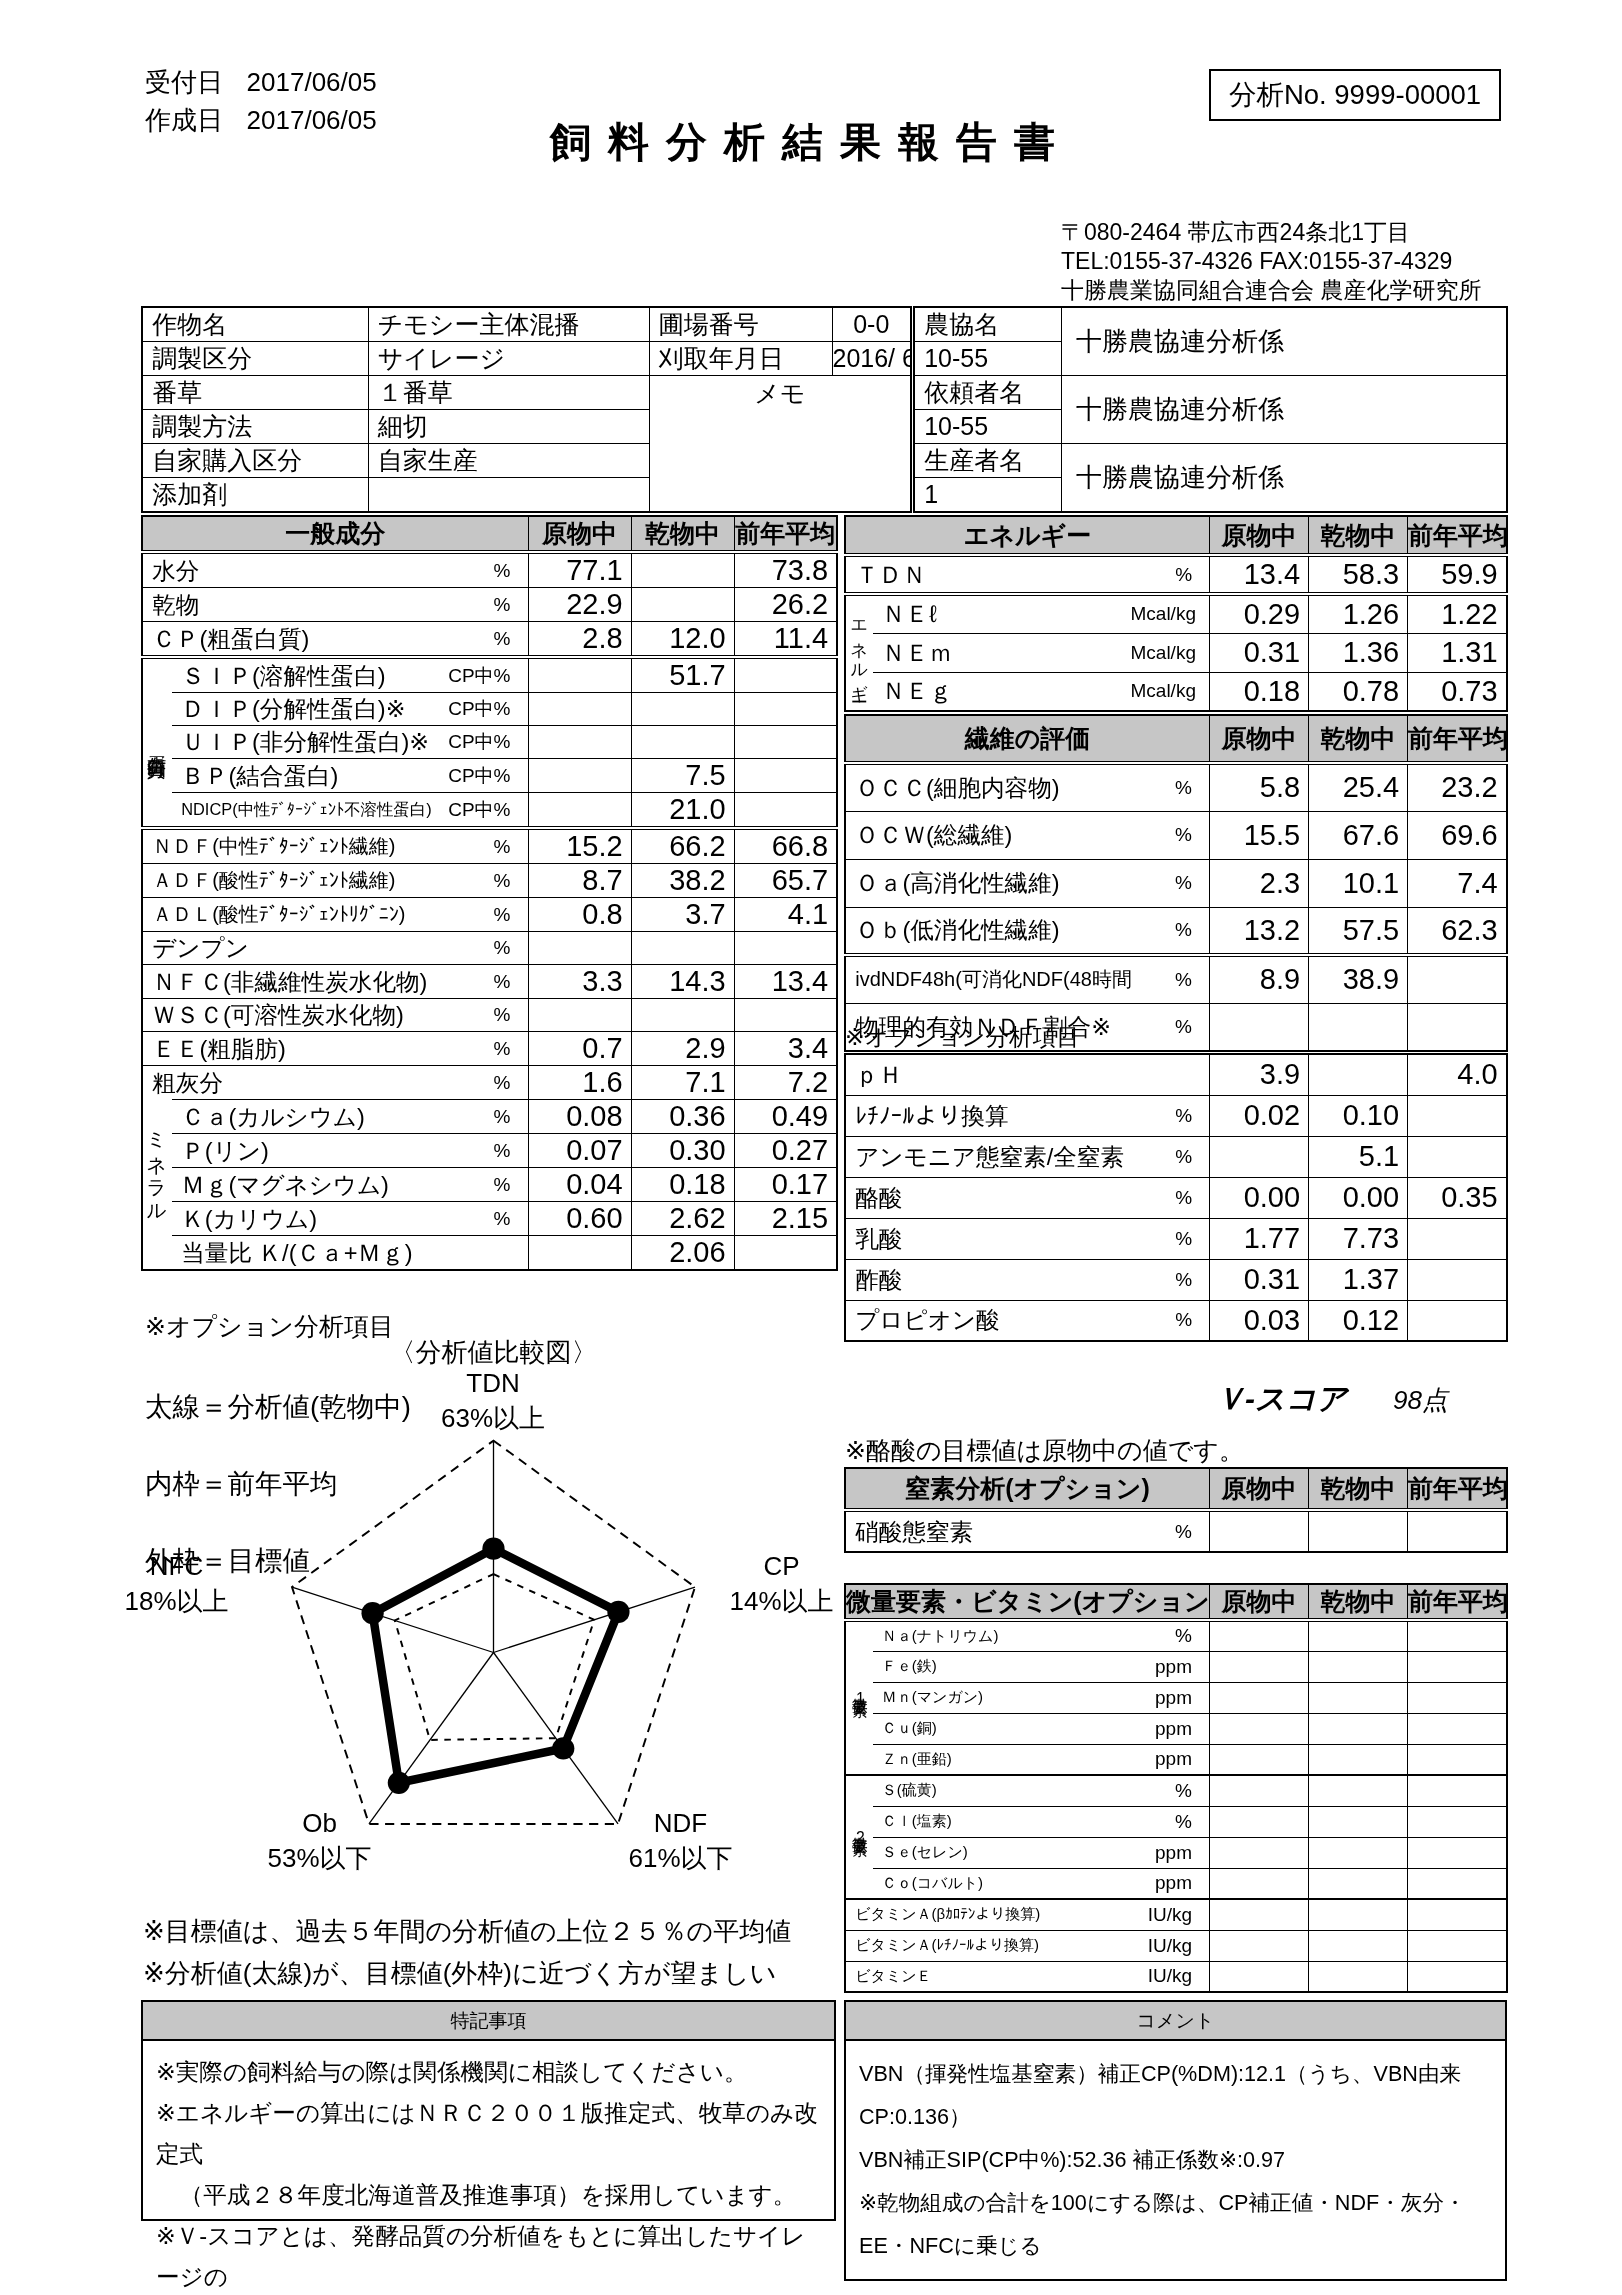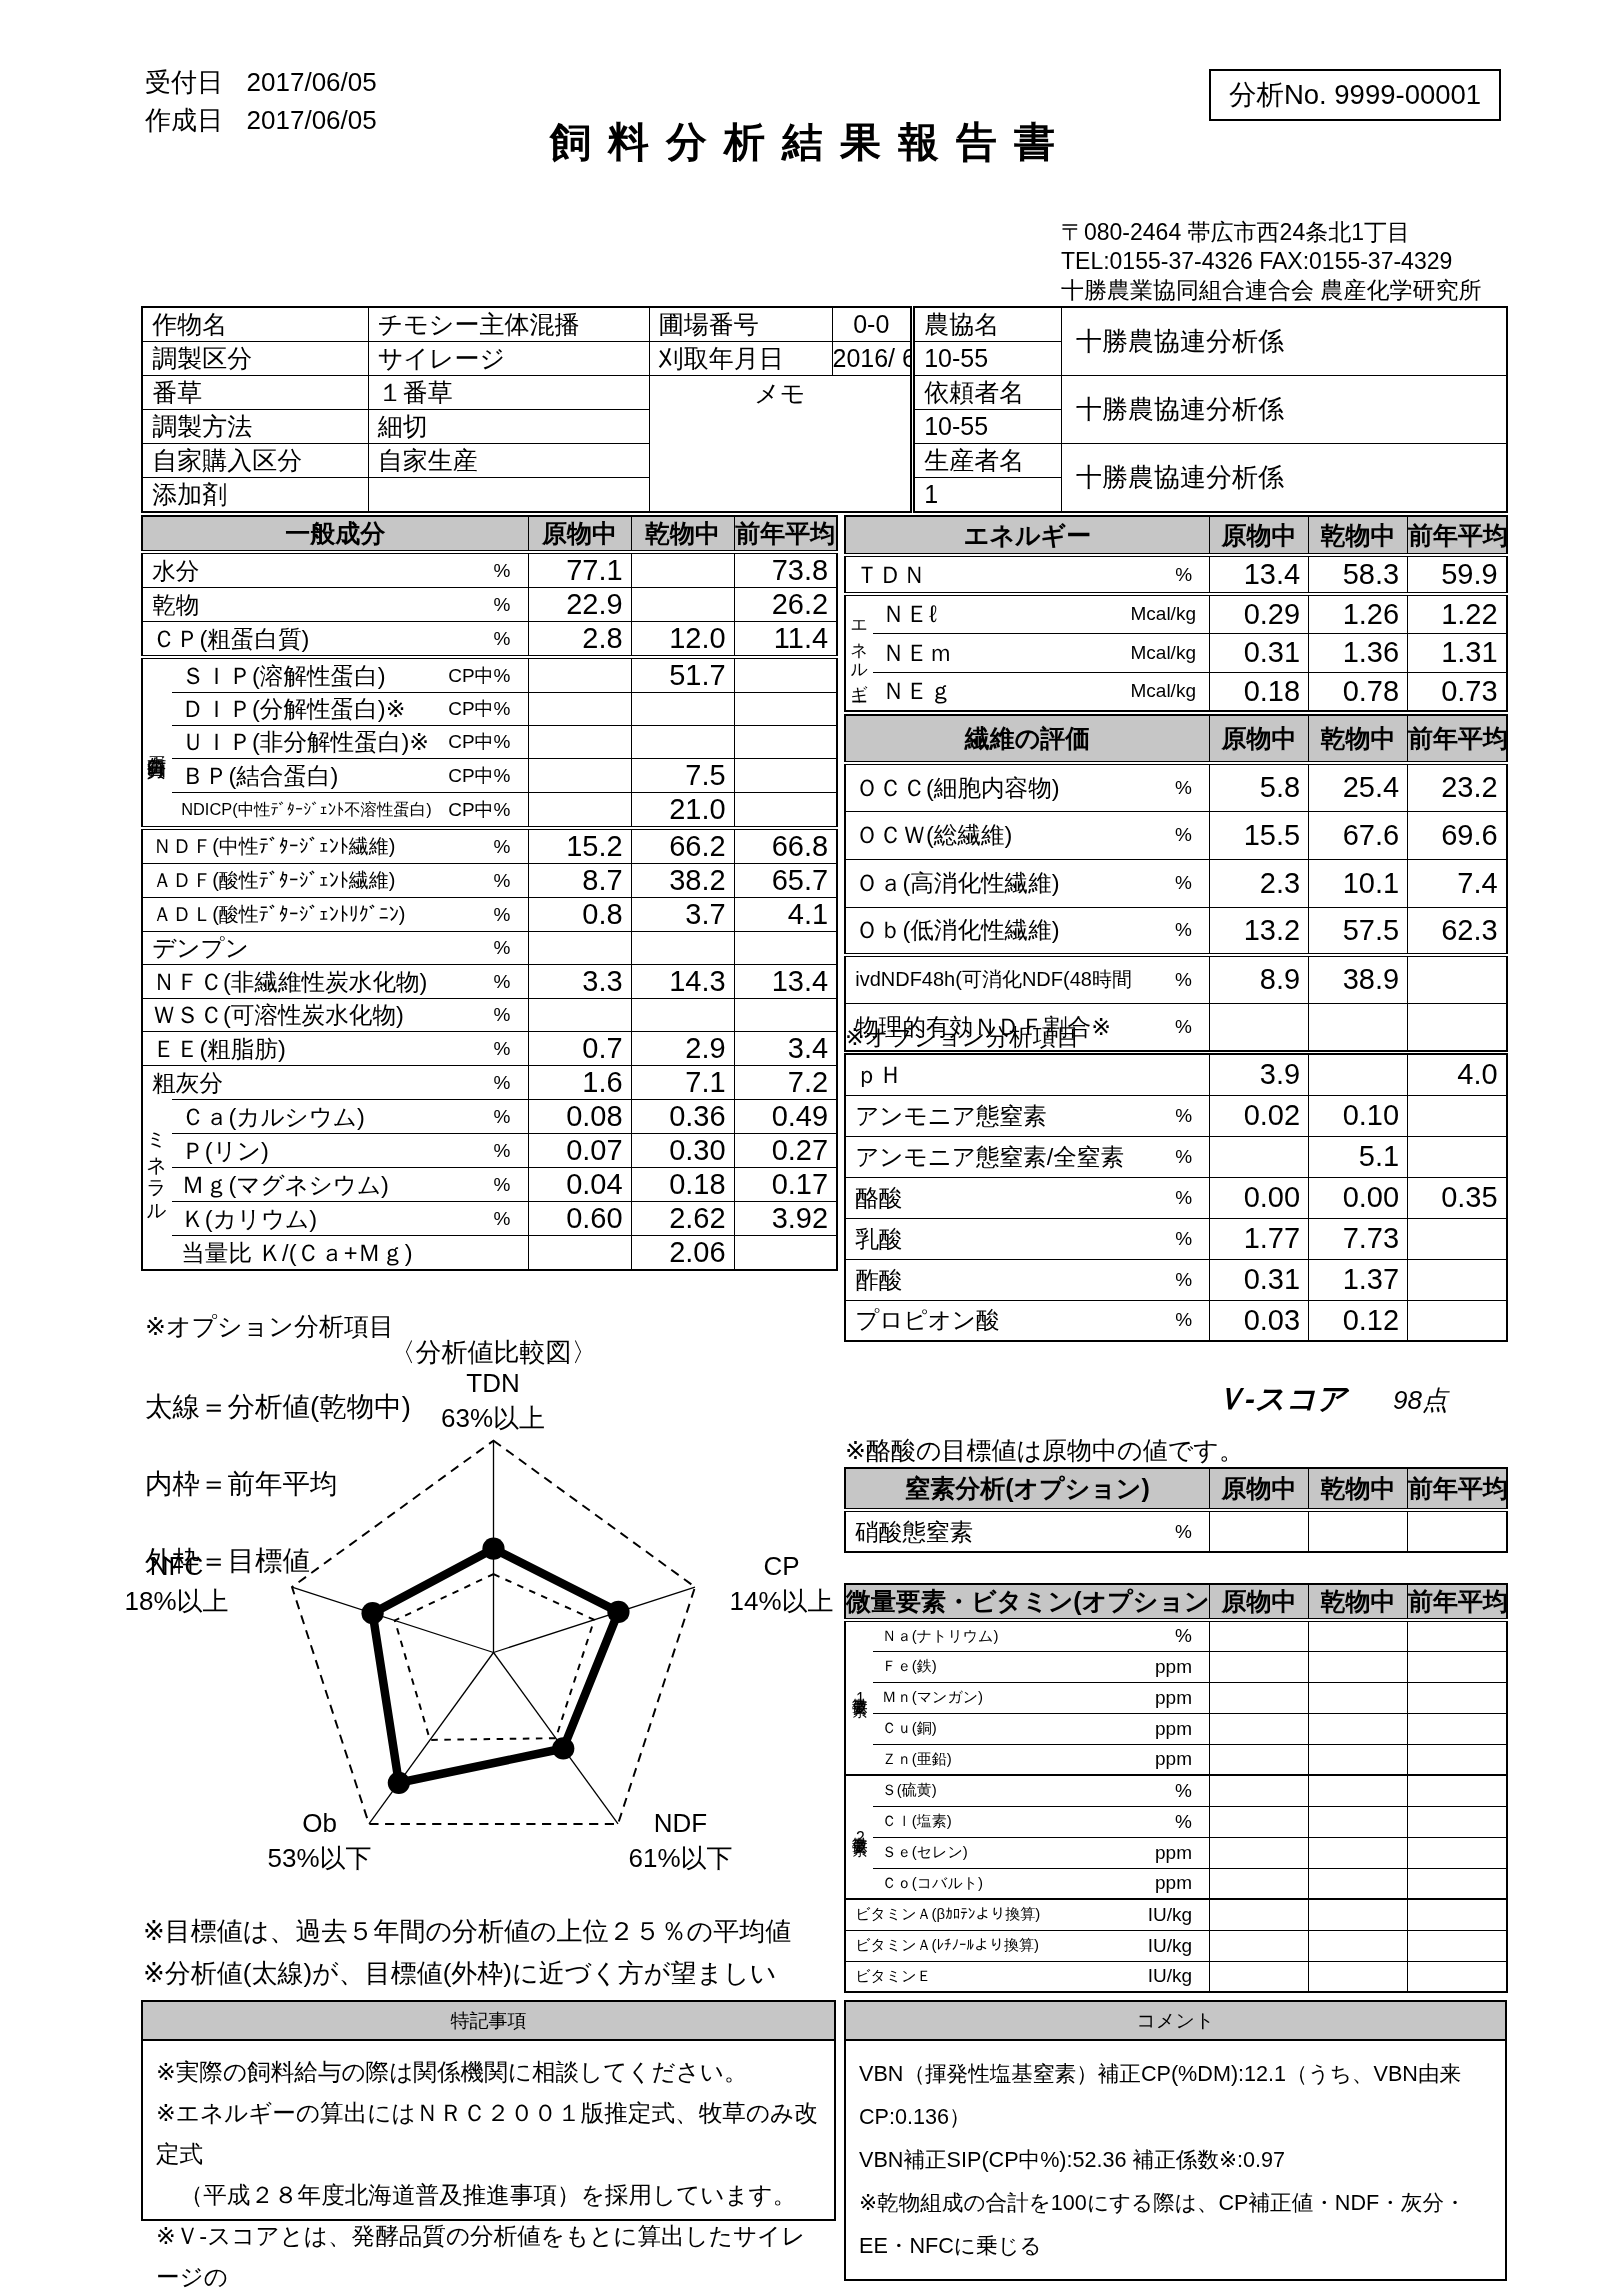--- a/index.html
+++ b/index.html
@@ -306,21 +306,21 @@
           <td class="u">%</td>
           <td class="n vcol">0.04</td>
           <td class="n vcol">0.18</td>
           <td class="n vcol">0.17</td>
         </tr>
     <tr>
           <td class="l">Ｋ(カリウム)</td>
           <td class="u">%</td>
           <td class="n vcol">0.60</td>
           <td class="n vcol">2.62</td>
-          <td class="n vcol">3.92</td>
+          <td class="n vcol">2.15</td>
         </tr>
     <tr>
           <td class="g nb"></td>
           <td class="l" colspan="2">当量比 Ｋ/(Ｃａ+Ｍｇ)</td>
           <td class="n vcol"></td>
           <td class="n vcol">2.06</td>
           <td class="n vcol"></td>
         </tr>
   </tbody>
     </table>
@@ -448,21 +448,21 @@
         <col style="width:99px">
       </colgroup>
     <tbody>
     <tr>
           <td class="l" colspan="3">ｐＨ</td>
           <td class="n vcol">3.9</td>
           <td class="n vcol"></td>
           <td class="n vcol">4.0</td>
         </tr>
     <tr>
-          <td class="l" colspan="2">アンモニア態窒素</td>
+          <td class="l" colspan="2">ﾚﾁﾉｰﾙより換算</td>
           <td class="u">%</td>
           <td class="n vcol">0.02</td>
           <td class="n vcol">0.10</td>
           <td class="n vcol"></td>
         </tr>
     <tr>
           <td class="l" colspan="2">アンモニア態窒素/全窒素</td>
           <td class="u">%</td>
           <td class="n vcol"></td>
           <td class="n vcol">5.1</td>

